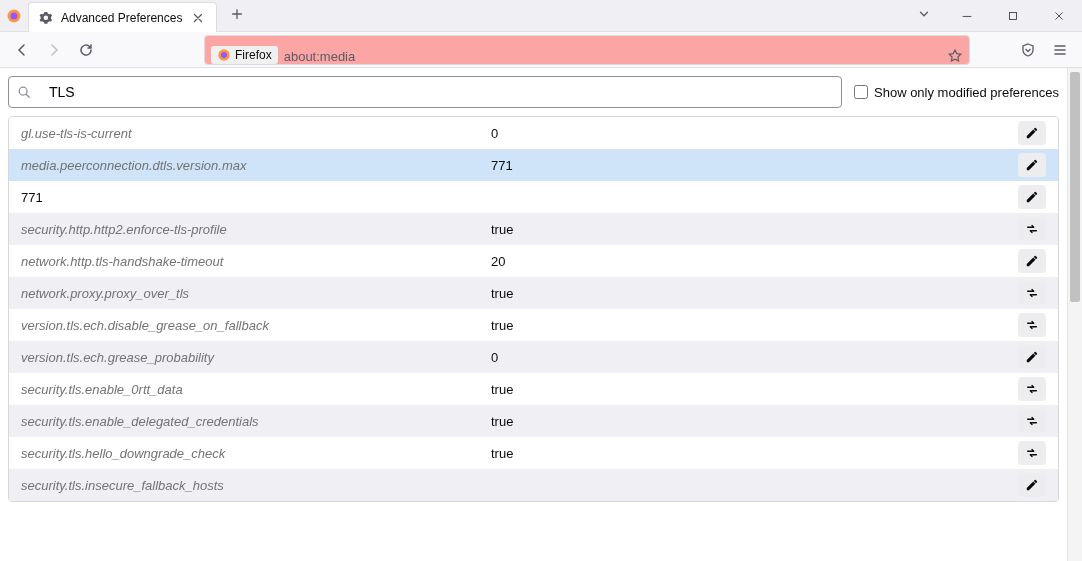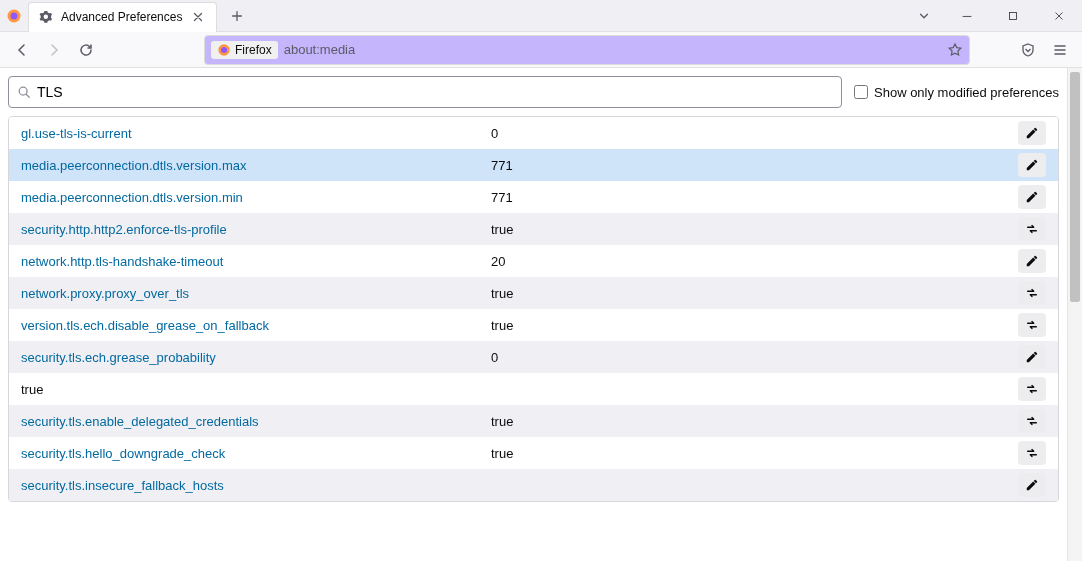--- a/index.html
+++ b/index.html
@@ -10,21 +10,21 @@
     background: #fff;
     width: 1082px;
     height: 561px;
     overflow: hidden;
     display: flex;
     flex-direction: column;
   }
   
   .titlebar {
     display: flex;
-    align-items: center;
+    align-items: flex-start;
     height: 32px;
     background: #f0f0f4;
     border-bottom: 1px solid #e0e0e0;
   }
   .fx-brand {
     width: 28px; height: 32px;
     display:flex; align-items:center; justify-content:center;
   }
   .tab {
     display:flex; align-items:center;
@@ -56,22 +56,22 @@
     padding:0 8px;
     gap:4px;
   }
   .nav-btn{width:28px;height:28px;display:flex;align-items:center;justify-content:center;border-radius:4px;}
   .nav-btn.disabled{opacity:.35;}
   .urlbar {
     flex:1;
     height:30px;
     border:1px solid #ddd;
     border-radius:4px;
-    background:#c4b5fd;
-    display:flex;align-items:center;
+    background:#fca5a5;
+    display:flex;align-items:flex-end;
     padding:0 6px;
     margin:0 40px 0 100px;
     gap:6px;
   }
   .urlbar .identity{
     display:flex;align-items:center;gap:4px;
     background:#f0f0f0;border-radius:3px;padding:2px 6px;font-size:12px;
   }
   .urlbar .addr{flex:1;font-size:13px;color:#5b5b66;}
   .urlbar .star{width:16px;height:16px;}
@@ -85,40 +85,40 @@
   }
   .scrolltrack{width:15px;background:#f4f4f4;border-left:1px solid #e4e4e4;position:relative;}
   .scrollthumb{position:absolute;left:2px;right:2px;top:4px;height:230px;background:#c1c1c1;border-radius:2px;}
 
   
   .searchrow{
     display:flex;align-items:center;gap:12px;margin-bottom:8px;
   }
   .searchbox{
     flex:1;display:flex;align-items:center;
-    border:1px solid #8f8f9d;border-radius:4px;height:32px;padding:0 8px;gap:6px;
+    border:1px solid #8f8f9d;border-radius:4px;height:32px;padding:0 8px;gap:18px;
   }
   .searchbox input{
     flex:1;border:none;outline:none;font-size:14px;background:transparent;
   }
   .modified-check{display:flex;gap:6px;font-size:13px;color:#0c0c0d;}
   .modified-check input{width:14px;height:14px;}
 
   
   .prefs{
     border:1px solid #d7d7db;border-radius:4px;overflow:hidden;
   }
   .pref-row{
     display:flex;align-items:center;
     padding:0 12px;height:32px;font-size:13px;
   }
   .pref-row:nth-child(odd){background:#fff;}
   .pref-row:nth-child(even){background:#f0f0f4;}
   .pref-row.selected{background:#cfe3f9 !important;justify-content:space-between;}
-  .pref-name{flex:0 0 470px;color:#0369a1;}
+  .pref-name{flex:0 0 470px;color:#737373;font-style:italic;}
   .pref-value{flex:1;color:#0c0c0d;}
   .pref-action{
     width:28px;height:24px;display:flex;align-items:center;justify-content:center;
     background:#ededf0;border-radius:4px;
   }
 
   
   svg.ic{width:16px;height:16px;display:block;}
   svg.ic-sm{width:14px;height:14px;display:block;}
 </style>
@@ -251,21 +251,20 @@
         <div class="pref-row selected">
           <div class="pref-name">media.peerconnection.dtls.version.max</div>
           <div class="pref-value">771</div>
           <div class="pref-action">
             <svg class="ic-sm" viewBox="0 0 16 16">
               <path fill="#0c0c0d" d="M2 11.5V14h2.5l7.4-7.4-2.5-2.5L2 11.5zM13.7 4.8c.3-.3.3-.7 0-1l-1.5-1.5c-.3-.3-.7-.3-1 0l-1.2 1.2 2.5 2.5 1.2-1.2z"></path>
             </svg>
           </div>
         </div>
         <div class="pref-row">
-          <div class="pref-name">media.peerconnection.dtls.version.min</div>
           <div class="pref-value">771</div>
           <div class="pref-action">
             <svg class="ic-sm" viewBox="0 0 16 16">
               <path fill="#0c0c0d" d="M2 11.5V14h2.5l7.4-7.4-2.5-2.5L2 11.5zM13.7 4.8c.3-.3.3-.7 0-1l-1.5-1.5c-.3-.3-.7-.3-1 0l-1.2 1.2 2.5 2.5 1.2-1.2z"></path>
             </svg>
           </div>
         </div>
         <div class="pref-row">
           <div class="pref-name">security.http.http2.enforce-tls-profile</div>
           <div class="pref-value">true</div>
@@ -296,29 +295,30 @@
         <div class="pref-row">
           <div class="pref-name">version.tls.ech.disable_grease_on_fallback</div>
           <div class="pref-value">true</div>
           <div class="pref-action">
             <svg class="ic-sm" viewBox="0 0 16 16">
               <path fill="none" stroke="#0c0c0d" stroke-width="1.5" stroke-linecap="round" stroke-linejoin="round" d="M3 6h7l-2-2M13 10H6l2 2"></path>
             </svg>
           </div>
         </div>
         <div class="pref-row">
-          <div class="pref-name">security.tls.ech.grease_probability</div>
+          <div class="pref-name">version.tls.ech.grease_probability</div>
           <div class="pref-value">0</div>
           <div class="pref-action">
             <svg class="ic-sm" viewBox="0 0 16 16">
               <path fill="#0c0c0d" d="M2 11.5V14h2.5l7.4-7.4-2.5-2.5L2 11.5zM13.7 4.8c.3-.3.3-.7 0-1l-1.5-1.5c-.3-.3-.7-.3-1 0l-1.2 1.2 2.5 2.5 1.2-1.2z"></path>
             </svg>
           </div>
         </div>
         <div class="pref-row">
+          <div class="pref-name">security.tls.enable_0rtt_data</div>
           <div class="pref-value">true</div>
           <div class="pref-action">
             <svg class="ic-sm" viewBox="0 0 16 16">
               <path fill="none" stroke="#0c0c0d" stroke-width="1.5" stroke-linecap="round" stroke-linejoin="round" d="M3 6h7l-2-2M13 10H6l2 2"></path>
             </svg>
           </div>
         </div>
         <div class="pref-row">
           <div class="pref-name">security.tls.enable_delegated_credentials</div>
           <div class="pref-value">true</div>

